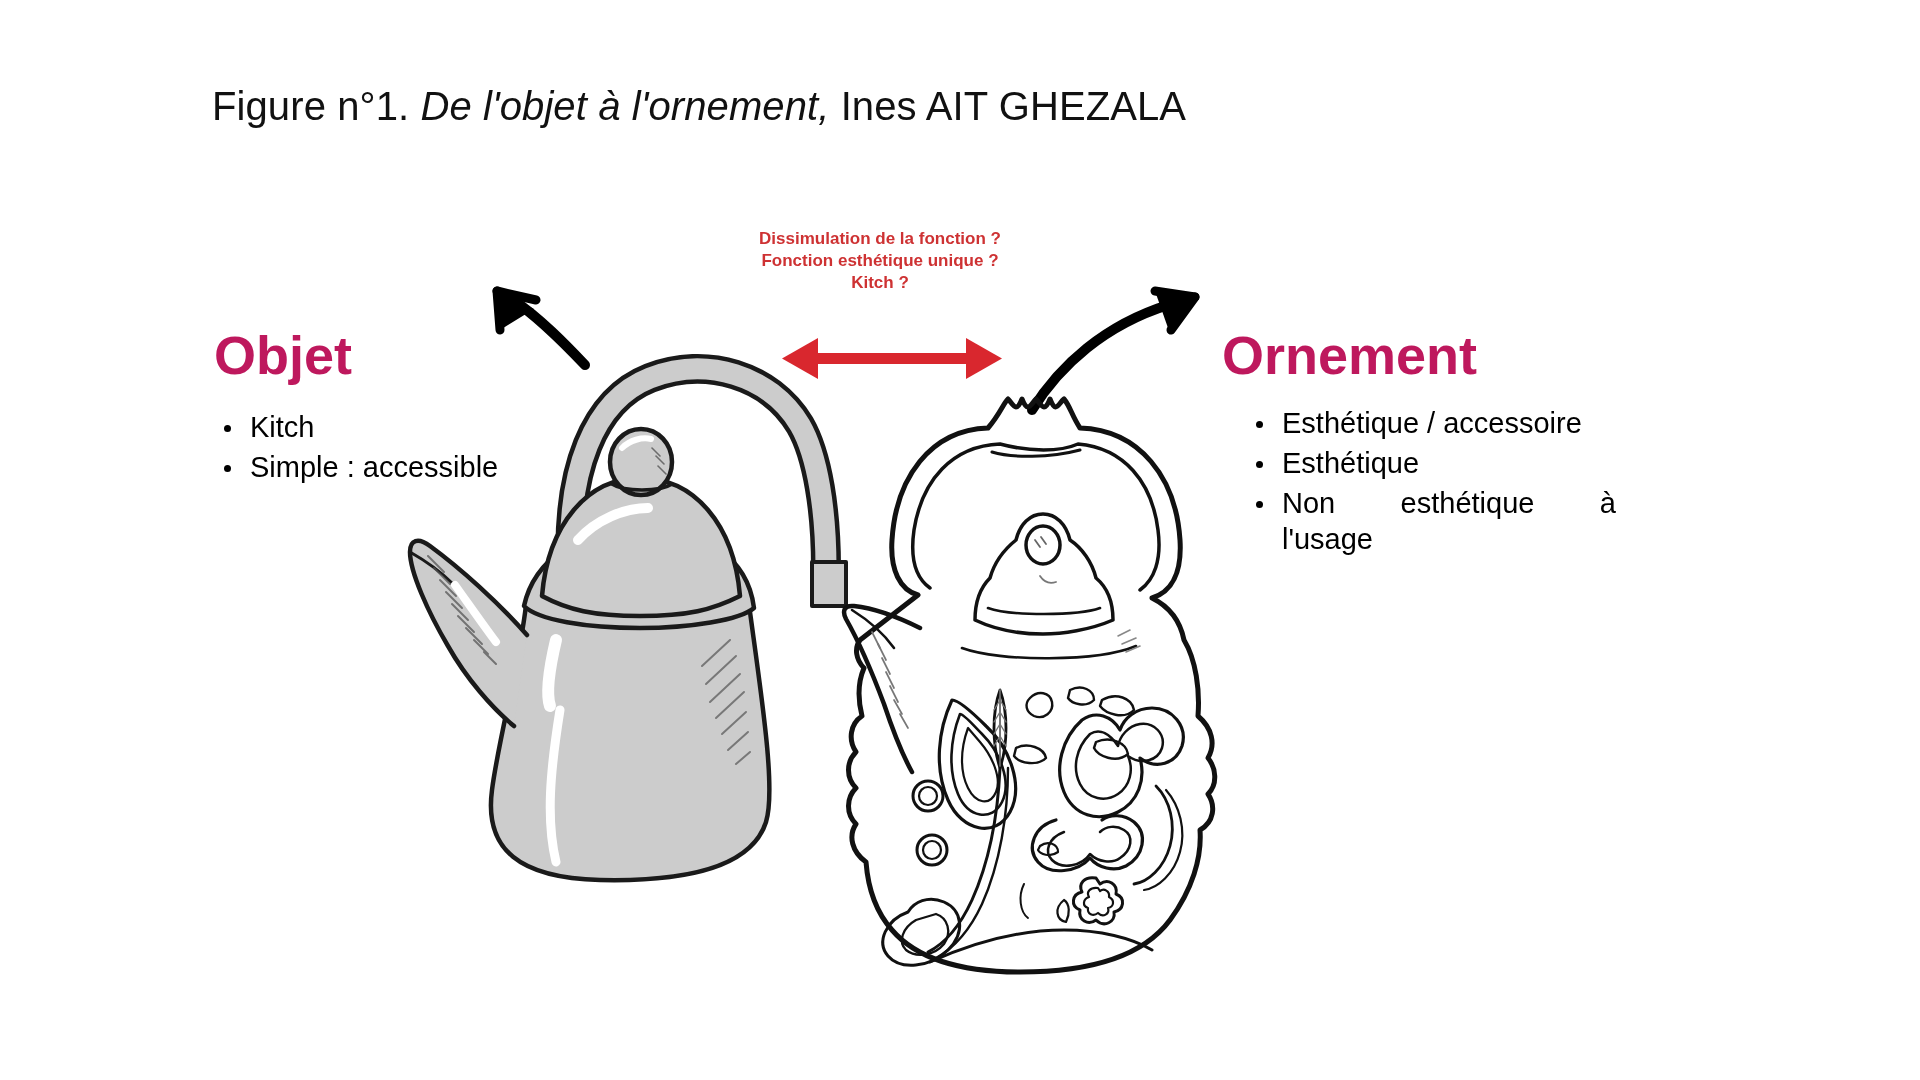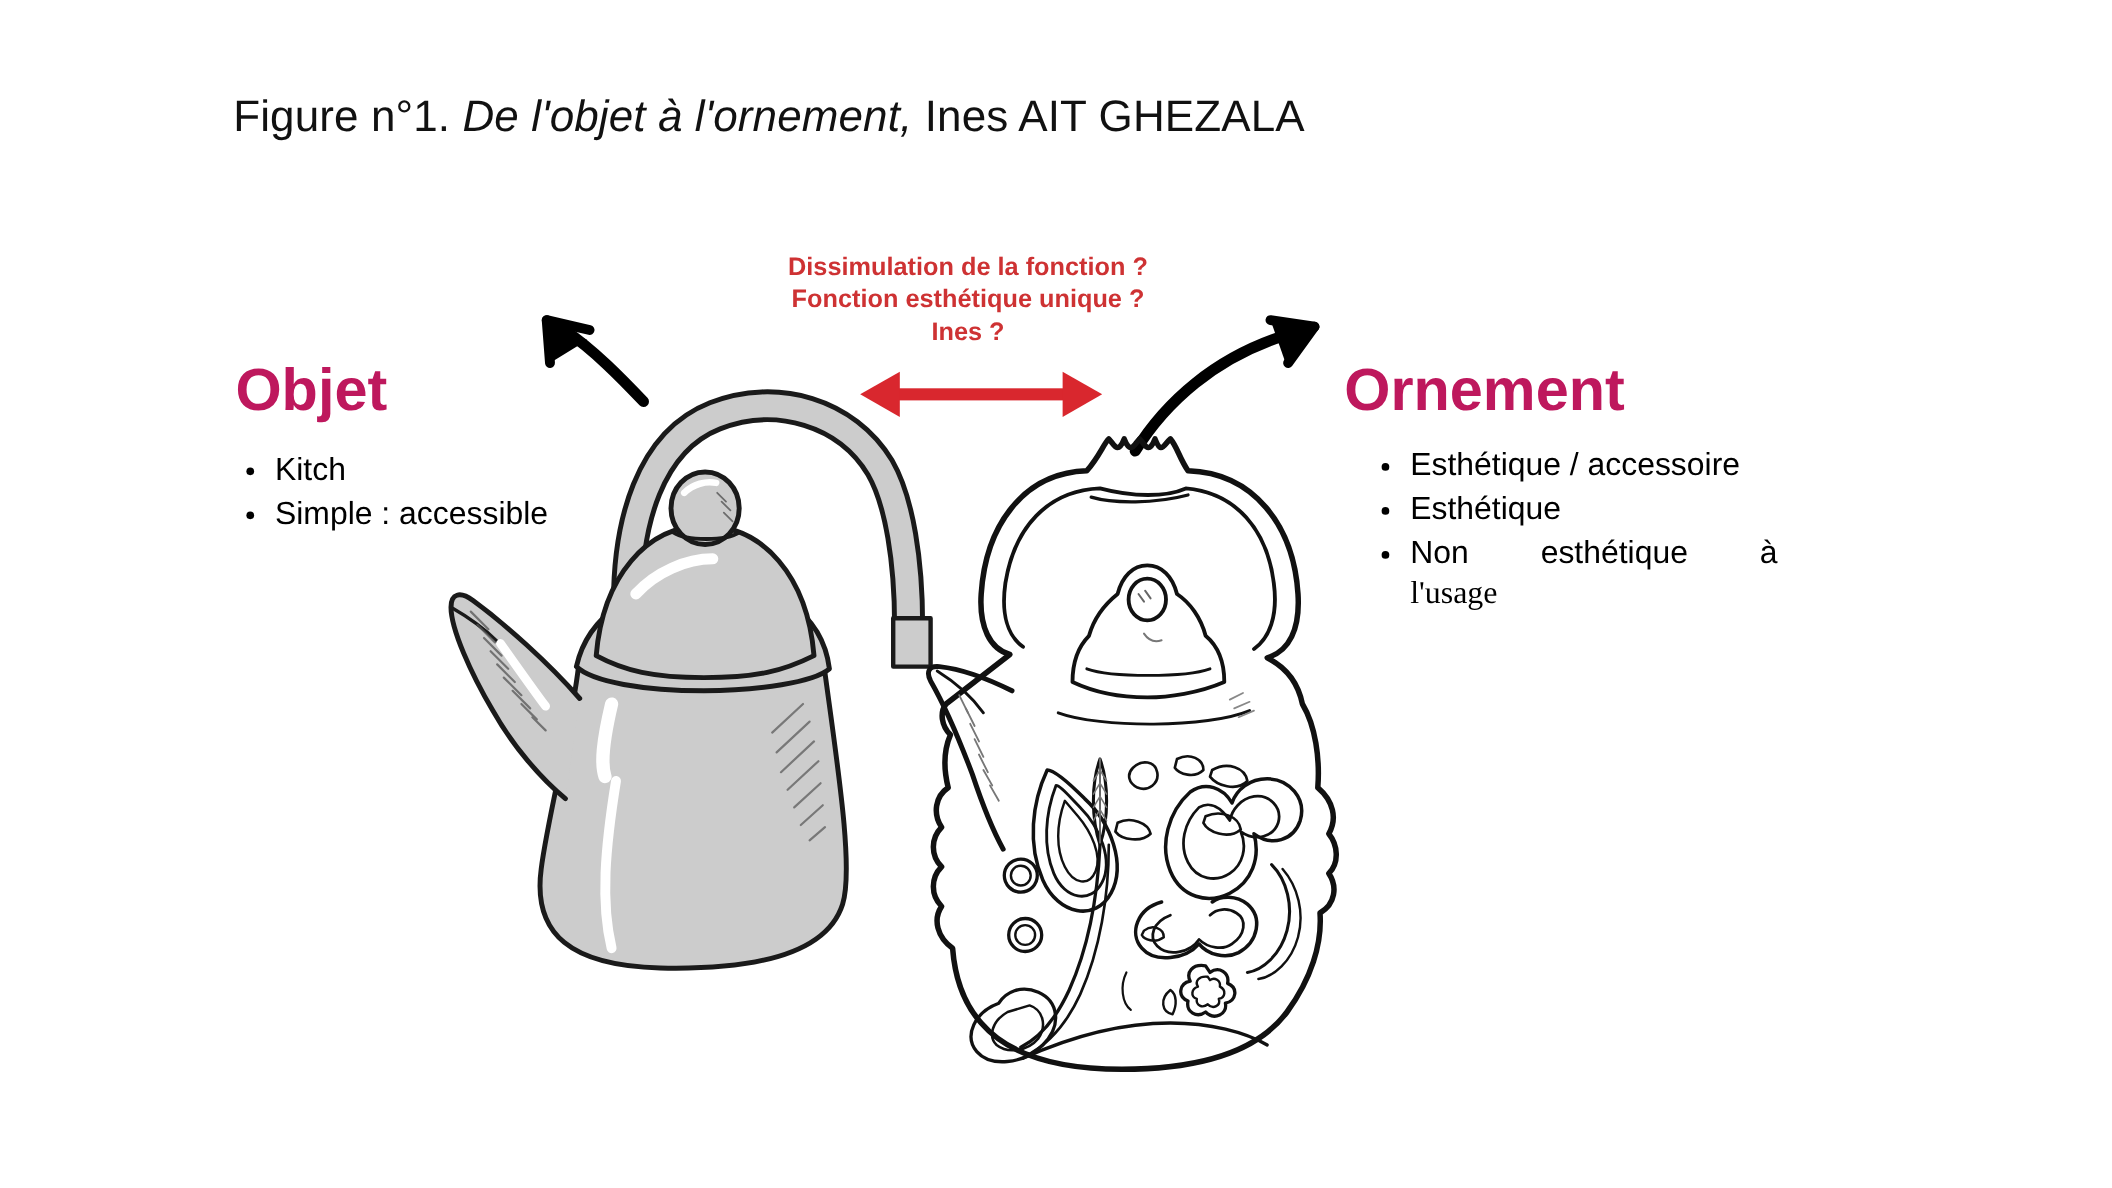--- a/index.html
+++ b/index.html
@@ -90,31 +90,30 @@
     text-align-last: left;
   }
   #bullets-ornement > li.justified > .jline1 {
     display: block;
     text-align: justify;
     text-align-last: justify;
   }
   #bullets-ornement > li.justified > .jline2 {
     display: block;
     text-align: right;
-    font-family: Liberation Serif, serif;
   }
 
   
   .red-questions {
     position: absolute;
     left: 660px;
     top: 228px;
     width: 440px;
     text-align: center;
-    font-size: 23px;
+    font-size: 17px;
     font-weight: 700;
     line-height: 1.28;
     color: #CE3233;
   }
   .red-questions .q-line { display: block; white-space: nowrap; }
 
   
   #art {
     position: absolute;
     left: 0;
@@ -149,21 +148,21 @@
     <li>Esthétique</li>
     <li class="justified">
       <span class="jline1">Non esthétique à</span>
       <span class="jline2">l'usage</span>
     </li>
   </ul>
 
   <div class="red-questions">
     <span class="q-line">Dissimulation de la fonction ?</span>
     <span class="q-line">Fonction esthétique unique ?</span>
-    <span class="q-line">Ines ?</span>
+    <span class="q-line">Kitch ?</span>
   </div>
 
   <svg id="art" viewBox="0 0 1920 1080" xmlns="http://www.w3.org/2000/svg">
 
     <g>
       <path d="M585,365 C566,345 540,318 513,300" fill="none" stroke="#000000" stroke-width="10" stroke-linecap="round"></path>
       <path d="M497,291 L500,330 L534,309 Z" fill="#000000"></path>
       <path d="M497,291 L500,330" fill="none" stroke="#000000" stroke-width="9" stroke-linecap="round" stroke-linejoin="round"></path>
       <path d="M497,291 L536,300" fill="none" stroke="#000000" stroke-width="9" stroke-linecap="round" stroke-linejoin="round"></path>
     </g>

